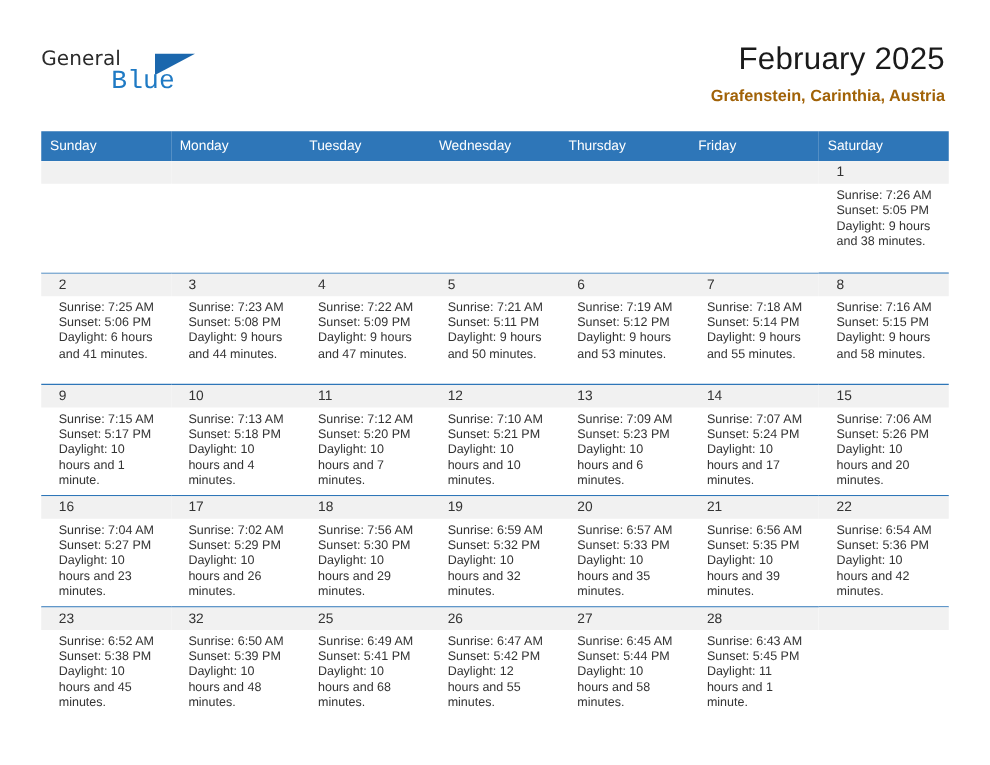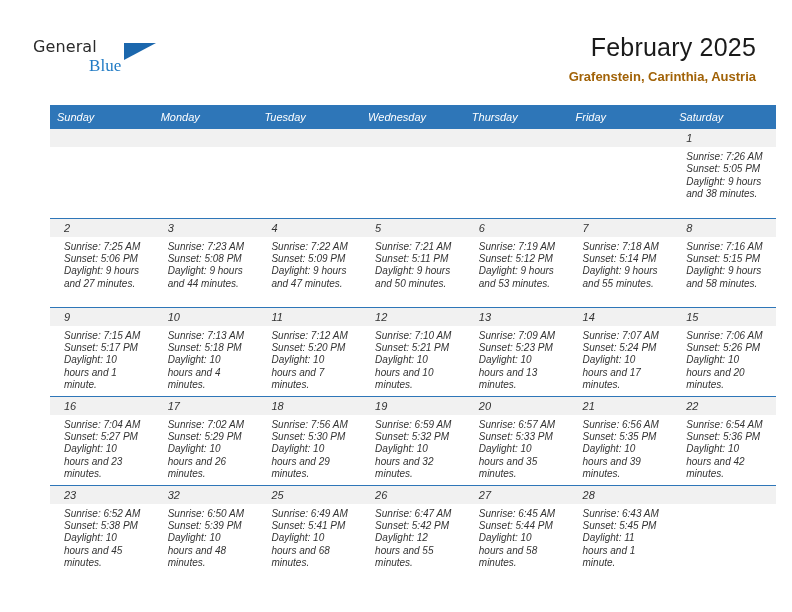--- a/index.html
+++ b/index.html
@@ -46,24 +46,24 @@
     letter-spacing: 0.1px;
     color: #2b2b2b;
     font-family: "DejaVu Sans", sans-serif;
     font-weight: 400;
     line-height: 22px;
   }
   .logo-blue {
     position: absolute;
     left: 56px;
     top: 19px;
-    font-size: 17px;
+    font-size: 21px;
     letter-spacing: 0.1px;
     color: #1f7ac4;
-    font-family: Liberation Serif, serif;
+    font-family: Liberation Mono, monospace;
     font-weight: 400;
     line-height: 22px;
   }
   .logo-flag {
     position: absolute;
     left: 91px;
     top: 7px;
     width: 0;
     height: 0;
     border-left: 32px solid #1b67ad;
@@ -87,26 +87,25 @@
     margin-top: 7px;
     font-size: 13px;
     font-weight: 700;
     color: #a16207;
     line-height: 16px;
   }
 
   
   .calendar {
     position: absolute;
-    left: 50px;
+    left: 33px;
     top: 105px;
     width: 726px;
     border-collapse: collapse;
     table-layout: fixed;
-    font-style: italic;
   }
   .calendar col {
     width: 103.71px;
   }
 
   .calendar thead th {
     background: #2e76b8;
     color: #ffffff;
     font-size: 11px;
     font-weight: 400;
@@ -258,21 +257,21 @@
           </td>
         </tr>
         <tr>
           <td>
             <div class="cell">
               <div class="daynum-band"></div>
               <span class="daynum">2</span>
               <div class="details">
                 <div>Sunrise: 7:25 AM</div>
                 <div>Sunset: 5:06 PM</div>
-                <div class="wrap">Daylight: 9 hours and 27 minutes.</div>
+                <div class="wrap">Daylight: 6 hours and 41 minutes.</div>
               </div>
             </div>
           </td>
           <td>
             <div class="cell">
               <div class="daynum-band"></div>
               <span class="daynum">3</span>
               <div class="details">
                 <div>Sunrise: 7:23 AM</div>
                 <div>Sunset: 5:08 PM</div>
@@ -381,21 +380,21 @@
               </div>
             </div>
           </td>
           <td>
             <div class="cell">
               <div class="daynum-band"></div>
               <span class="daynum">13</span>
               <div class="details">
                 <div>Sunrise: 7:09 AM</div>
                 <div>Sunset: 5:23 PM</div>
-                <div class="wrap">Daylight: 10 hours and 13 minutes.</div>
+                <div class="wrap">Daylight: 10 hours and 6 minutes.</div>
               </div>
             </div>
           </td>
           <td>
             <div class="cell">
               <div class="daynum-band"></div>
               <span class="daynum">14</span>
               <div class="details">
                 <div>Sunrise: 7:07 AM</div>
                 <div>Sunset: 5:24 PM</div>

